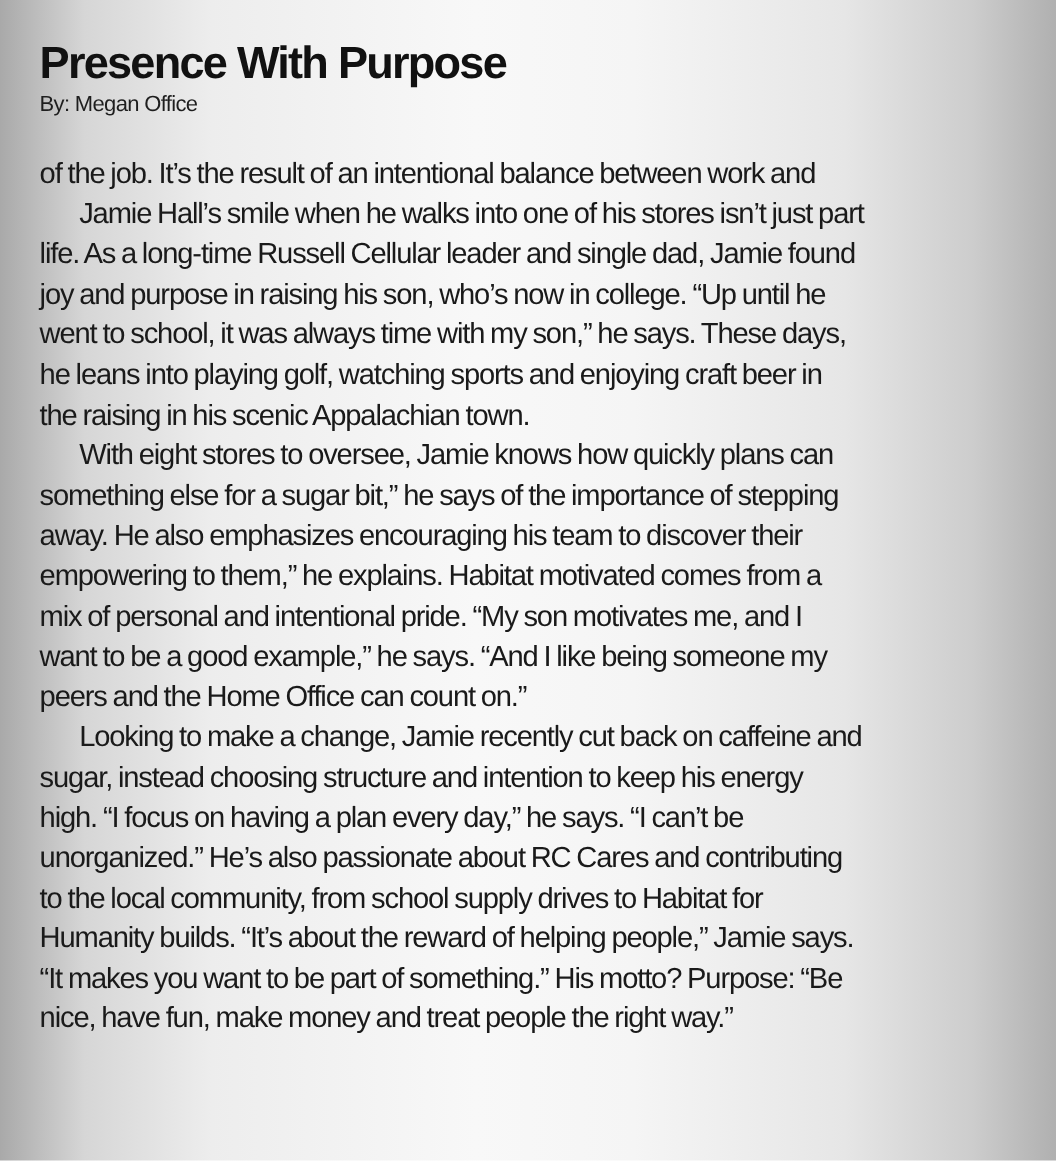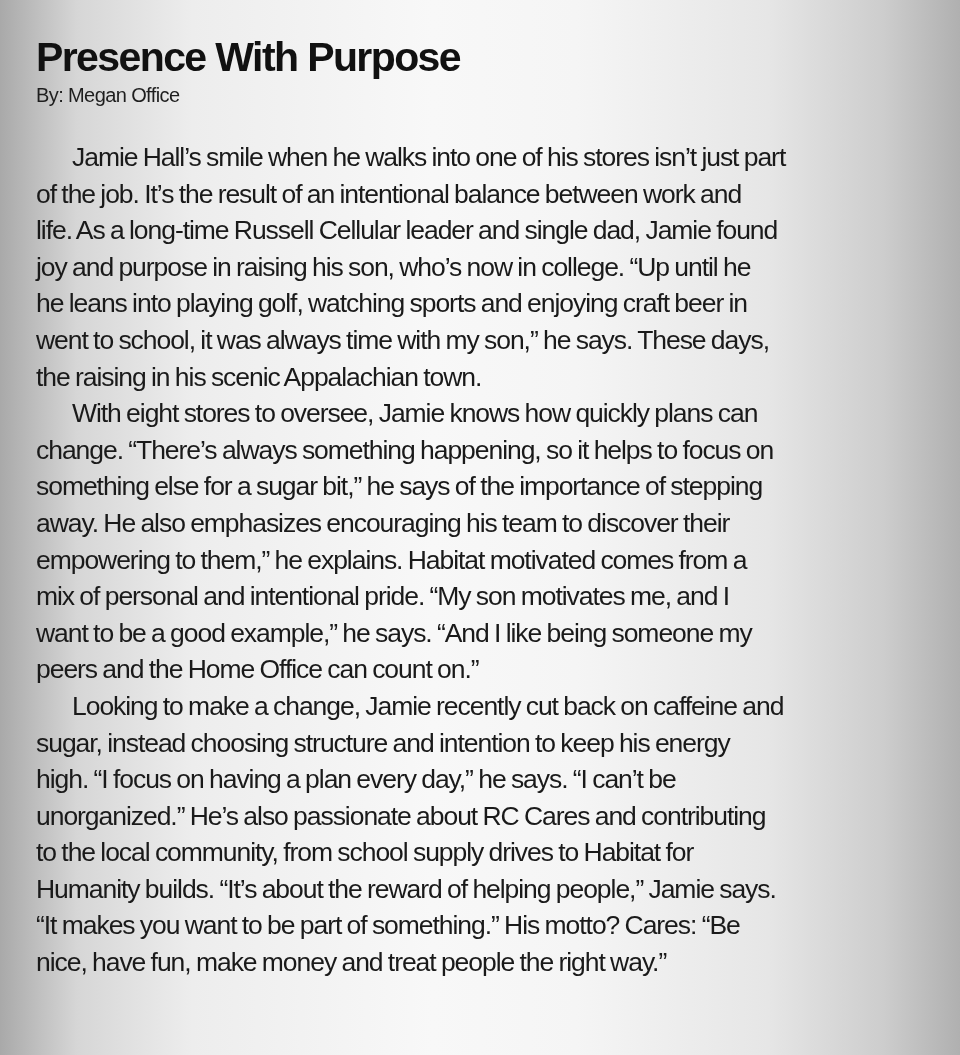--- a/index.html
+++ b/index.html
@@ -66,42 +66,41 @@
   </style>
 </head>
 <body>
 
 <div class="article">
   <h1 class="title">Presence With Purpose</h1>
   <div class="byline">By: Megan Office</div>
 
   <div class="body">
     <div class="paragraph">
+      <span class="line">of the job. It’s the result of an intentional balance between work and</span>
       <span class="line indent">Jamie Hall’s smile when he walks into one of his stores isn’t just part</span>
-      <span class="line">of the job. It’s the result of an intentional balance between work and</span>
       <span class="line">life. As a long-time Russell Cellular leader and single dad, Jamie found</span>
       <span class="line">joy and purpose in raising his son, who’s now in college. “Up until he</span>
+      <span class="line">went to school, it was always time with my son,” he says. These days,</span>
       <span class="line">he leans into playing golf, watching sports and enjoying craft beer in</span>
-      <span class="line">went to school, it was always time with my son,” he says. These days,</span>
       <span class="line">the raising in his scenic Appalachian town.</span>
     </div>
     <div class="paragraph">
       <span class="line indent">With eight stores to oversee, Jamie knows how quickly plans can</span>
-      <span class="line">change. “There’s always something happening, so it helps to focus on</span>
       <span class="line">something else for a sugar bit,” he says of the importance of stepping</span>
       <span class="line">away. He also emphasizes encouraging his team to discover their</span>
       <span class="line">empowering to them,” he explains. Habitat motivated comes from a</span>
       <span class="line">mix of personal and intentional pride. “My son motivates me, and I</span>
       <span class="line">want to be a good example,” he says. “And I like being someone my</span>
       <span class="line">peers and the Home Office can count on.”</span>
     </div>
     <div class="paragraph">
       <span class="line indent">Looking to make a change, Jamie recently cut back on caffeine and</span>
       <span class="line">sugar, instead choosing structure and intention to keep his energy</span>
       <span class="line">high. “I focus on having a plan every day,” he says. “I can’t be</span>
       <span class="line">unorganized.” He’s also passionate about RC Cares and contributing</span>
       <span class="line">to the local community, from school supply drives to Habitat for</span>
       <span class="line">Humanity builds. “It’s about the reward of helping people,” Jamie says.</span>
-      <span class="line">“It makes you want to be part of something.” His motto? Cares: “Be</span>
+      <span class="line">“It makes you want to be part of something.” His motto? Purpose: “Be</span>
       <span class="line">nice, have fun, make money and treat people the right way.”</span>
     </div>
   </div>
 </div>
 
 </body></html>

